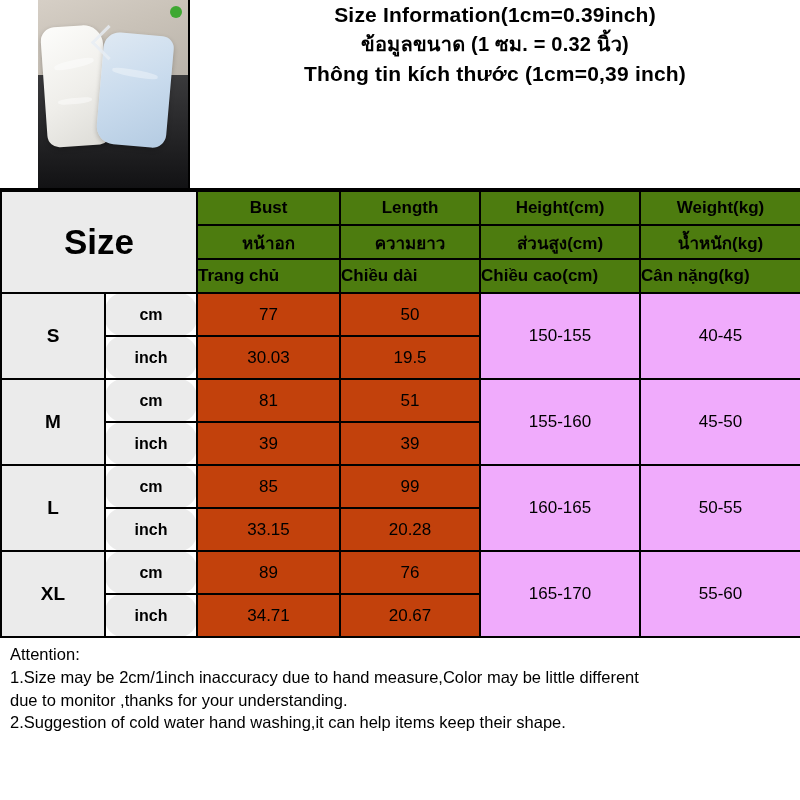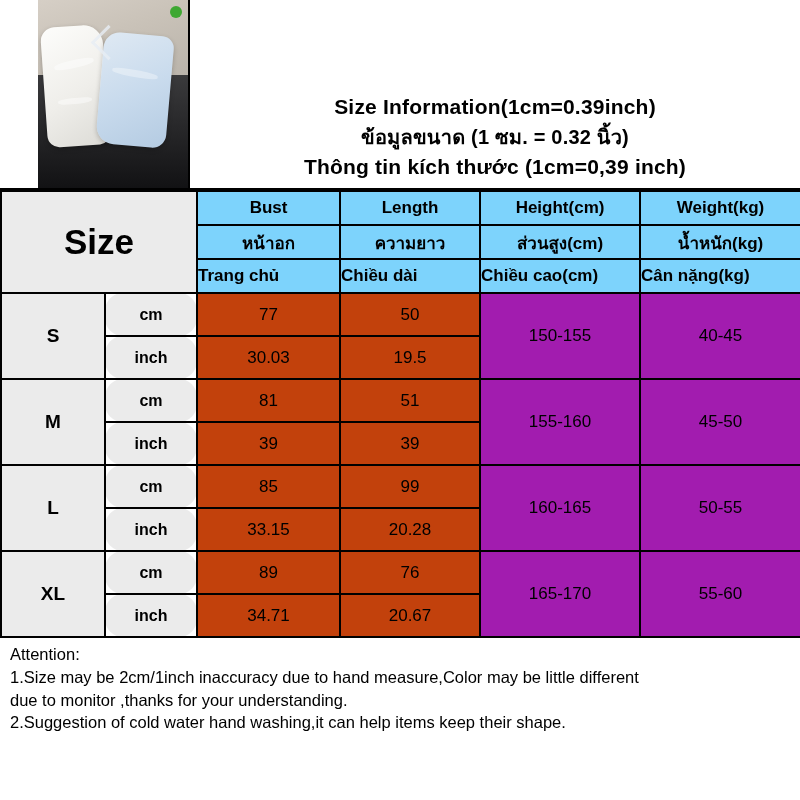--- a/index.html
+++ b/index.html
@@ -21,21 +21,21 @@
     box-sizing: border-box;
   }
 
   
   .header {
     position: relative;
     height: 190px;
     border-bottom: 2px solid #000;
     box-sizing: border-box;
     display: flex;
-    align-items: flex-end;
+    align-items: flex-start;
   }
   .photo {
     width: 152px;
     min-width: 152px;
     height: 100%;
     border-right: 2px solid #000;
     position: relative;
     overflow: hidden;
     background: #cfcfd3;
     margin-left: 38px;
@@ -113,34 +113,34 @@
     padding: 2px 4px;
     box-sizing: border-box;
   }
   .col-size { width: 104px; }
   .col-unit { width: 92px; }
   .col-bust { width: 143px; }
   .col-length { width: 140px; }
   .col-height { width: 160px; }
   .col-weight { width: 161px; }
 
-  thead td { background: #7dd3fc; font-weight: bold; height: 34px; }
+  thead td { background: #4d7c0f; font-weight: bold; height: 34px; }
   thead td.size-head {
     font-size: 35px;
     font-weight: bold;
     background: #ebebeb;
   }
   thead td.sub { font-size: 17px; font-weight: bold; }
   thead td.sub.left { text-align: left; padding-left: 0; }
 
   tbody td { height: 43px; background: #ebebeb; }
   tbody td.val { background: #c2410c; font-weight: normal; }
   tbody td.size-cell { font-size: 19px; font-weight: bold; }
   tbody td.unit-cell { font-weight: bold; font-size: 16px; border-radius: 18px; }
-  tbody td.span-cell { font-weight: normal; font-size: 17px; background: #a21caf; }
+  tbody td.span-cell { font-weight: normal; font-size: 17px; background: #f0abfc; }
 
   
   .attention {
     padding: 6px 10px 0 10px;
     font-size: 16.5px;
     line-height: 1.32;
   }
   .attention p { margin: 0 0 1px 0; }
 </style>
 </head>

